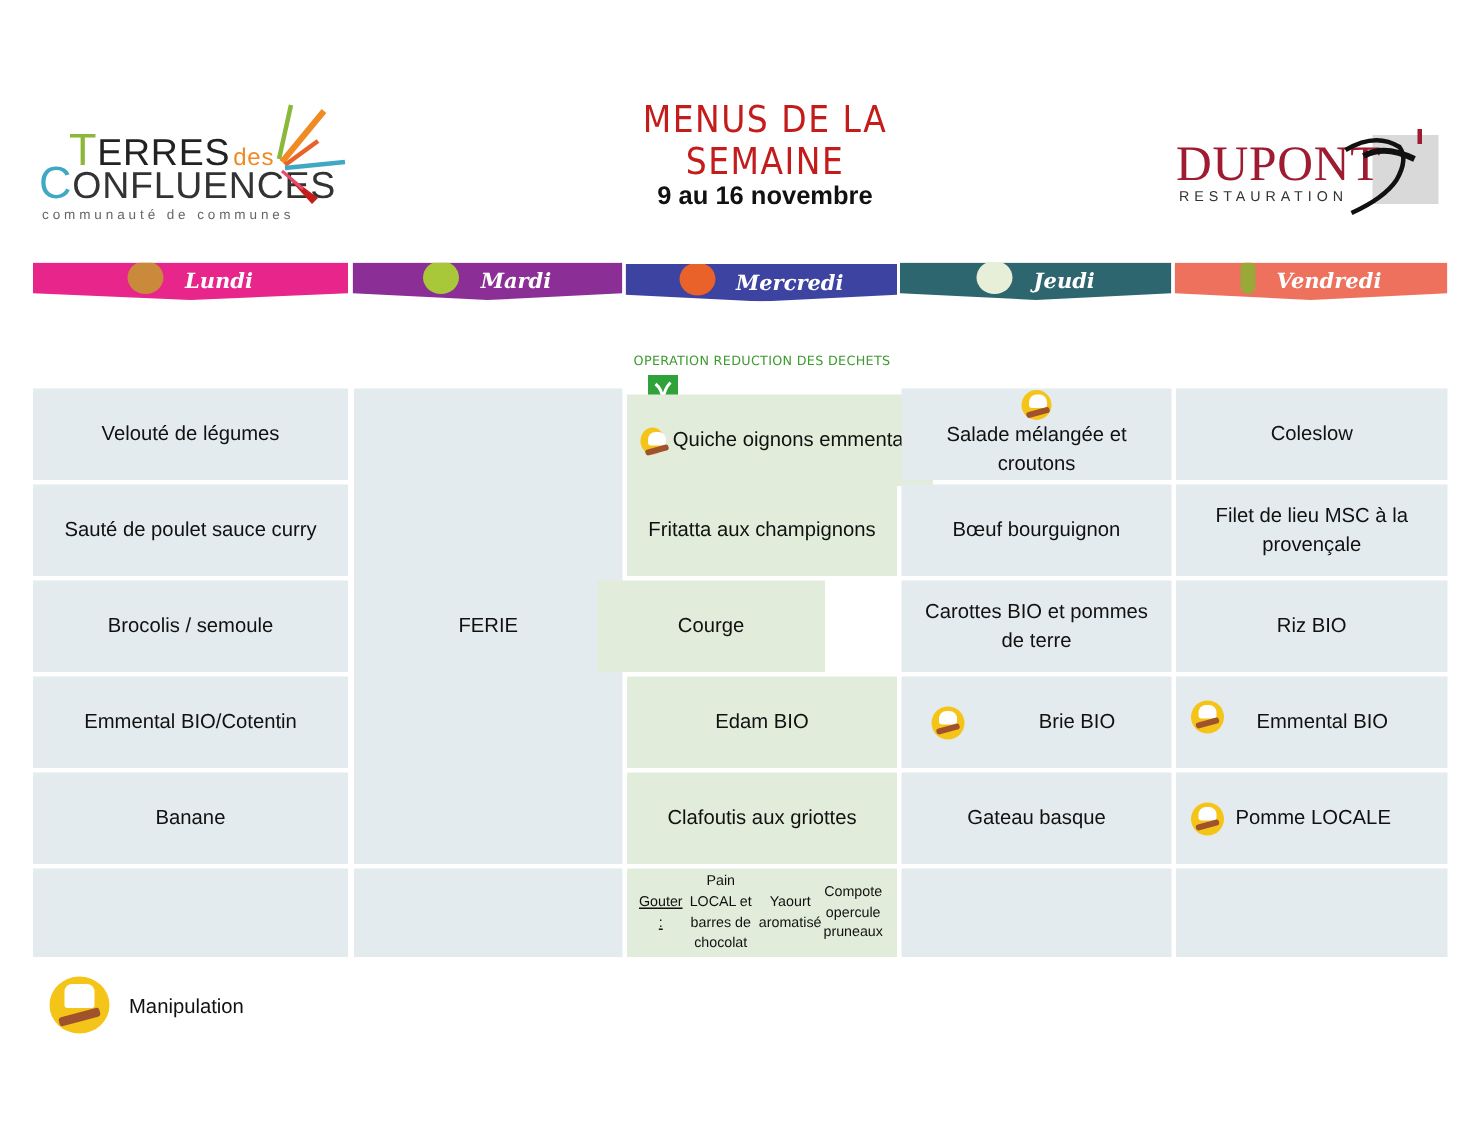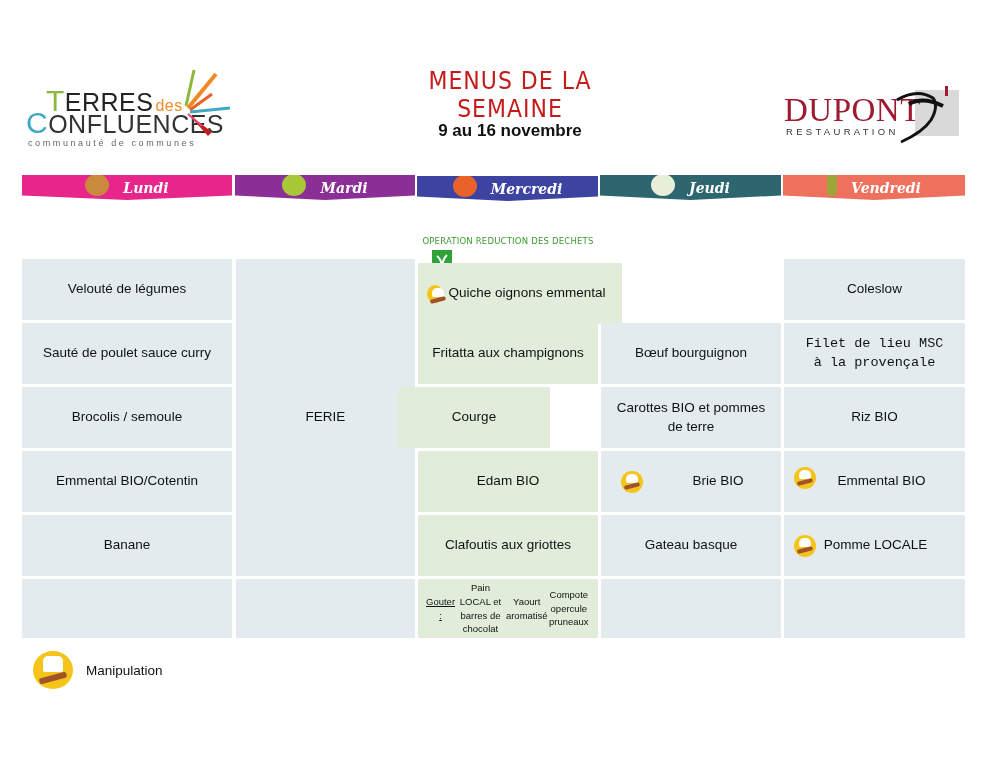--- a/index.html
+++ b/index.html
@@ -162,41 +162,45 @@
   <div class="cell green" style="left:396px;top:192px;width:180px;height:61px;">
       <span>Edam BIO</span>
     </div>
   <div class="cell green gouter" style="left:396px;top:320px;width:180px;height:59px;flex-direction:row;">
     <span class="u">Gouter :</span>
     <span>Pain LOCAL et barres de chocolat</span>
     <span>Yaourt aromatisé</span>
     <span>Compote opercule pruneaux</span>
   </div>
 
+  <div class="cell" style="left:579px;top:0;width:180px;height:61px;flex-direction:column;">
+    <span class="chef" style="margin-bottom:1px;width:20px;height:20px;"></span>
+    <span>Salade mélangée et croutons</span>
+  </div>
   <div class="cell" style="left:579px;top:64px;width:180px;height:61px;">
       <span>Bœuf bourguignon</span>
     </div>
   <div class="cell" style="left:579px;top:128px;width:180px;height:61px;">
       <span>Carottes BIO et pommes de terre</span>
     </div>
   <div class="cell chef-left" style="left:579px;top:192px;width:180px;height:61px;padding-left:20px;">
     <span class="chef"></span>
     <span class="txt" style="padding-right:28px;padding-left:48px;">Brie BIO</span>
   </div>
   <div class="cell" style="left:579px;top:256px;width:180px;height:61px;">
       <span>Gateau basque</span>
     </div>
   <div class="cell" style="left:579px;top:320px;width:180px;height:59px;">
       <span></span>
     </div>
 
   <div class="cell" style="left:762px;top:0;width:181px;height:61px;">
       <span>Coleslow</span>
     </div>
-  <div class="cell" style="left:762px;top:64px;width:181px;height:61px;font-family:Liberation Mono, monospace;">
+  <div class="cell" style="left:762px;top:64px;width:181px;height:61px;">
       <span style="max-width:140px;">Filet de lieu MSC à la provençale</span>
     </div>
   <div class="cell" style="left:762px;top:128px;width:181px;height:61px;">
       <span>Riz BIO</span>
     </div>
   <div class="cell chef-left" style="left:762px;top:192px;width:181px;height:61px;padding-left:10px;align-items:center;">
     <span class="chef" style="position:relative;top:-4px;"></span>
     <span class="txt" style="padding-right:10px;">Emmental BIO</span>
   </div>
   <div class="cell chef-left" style="left:762px;top:256px;width:181px;height:61px;padding-left:10px;">

